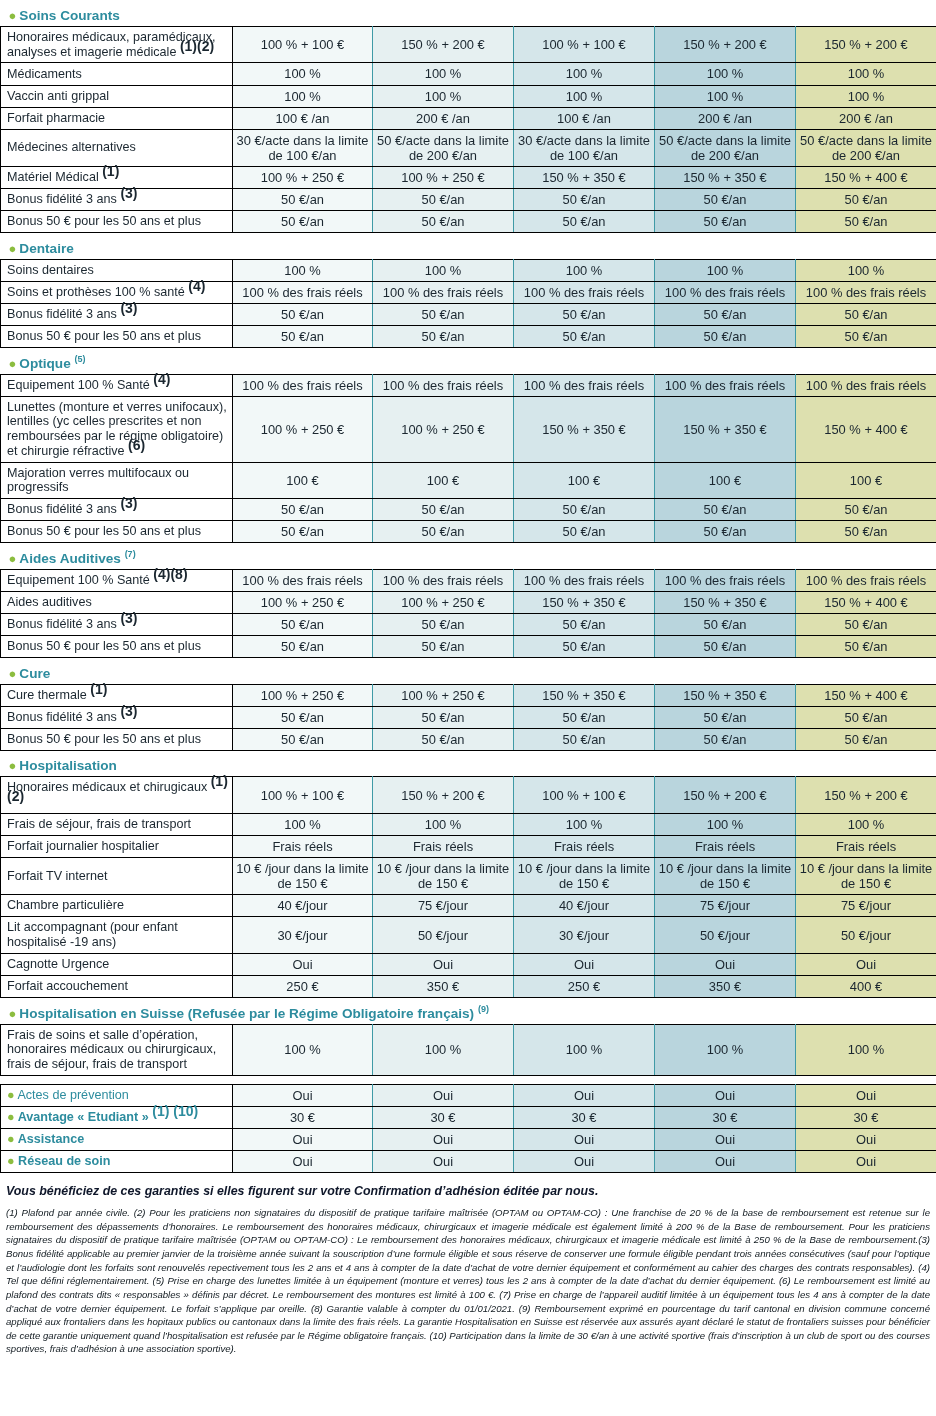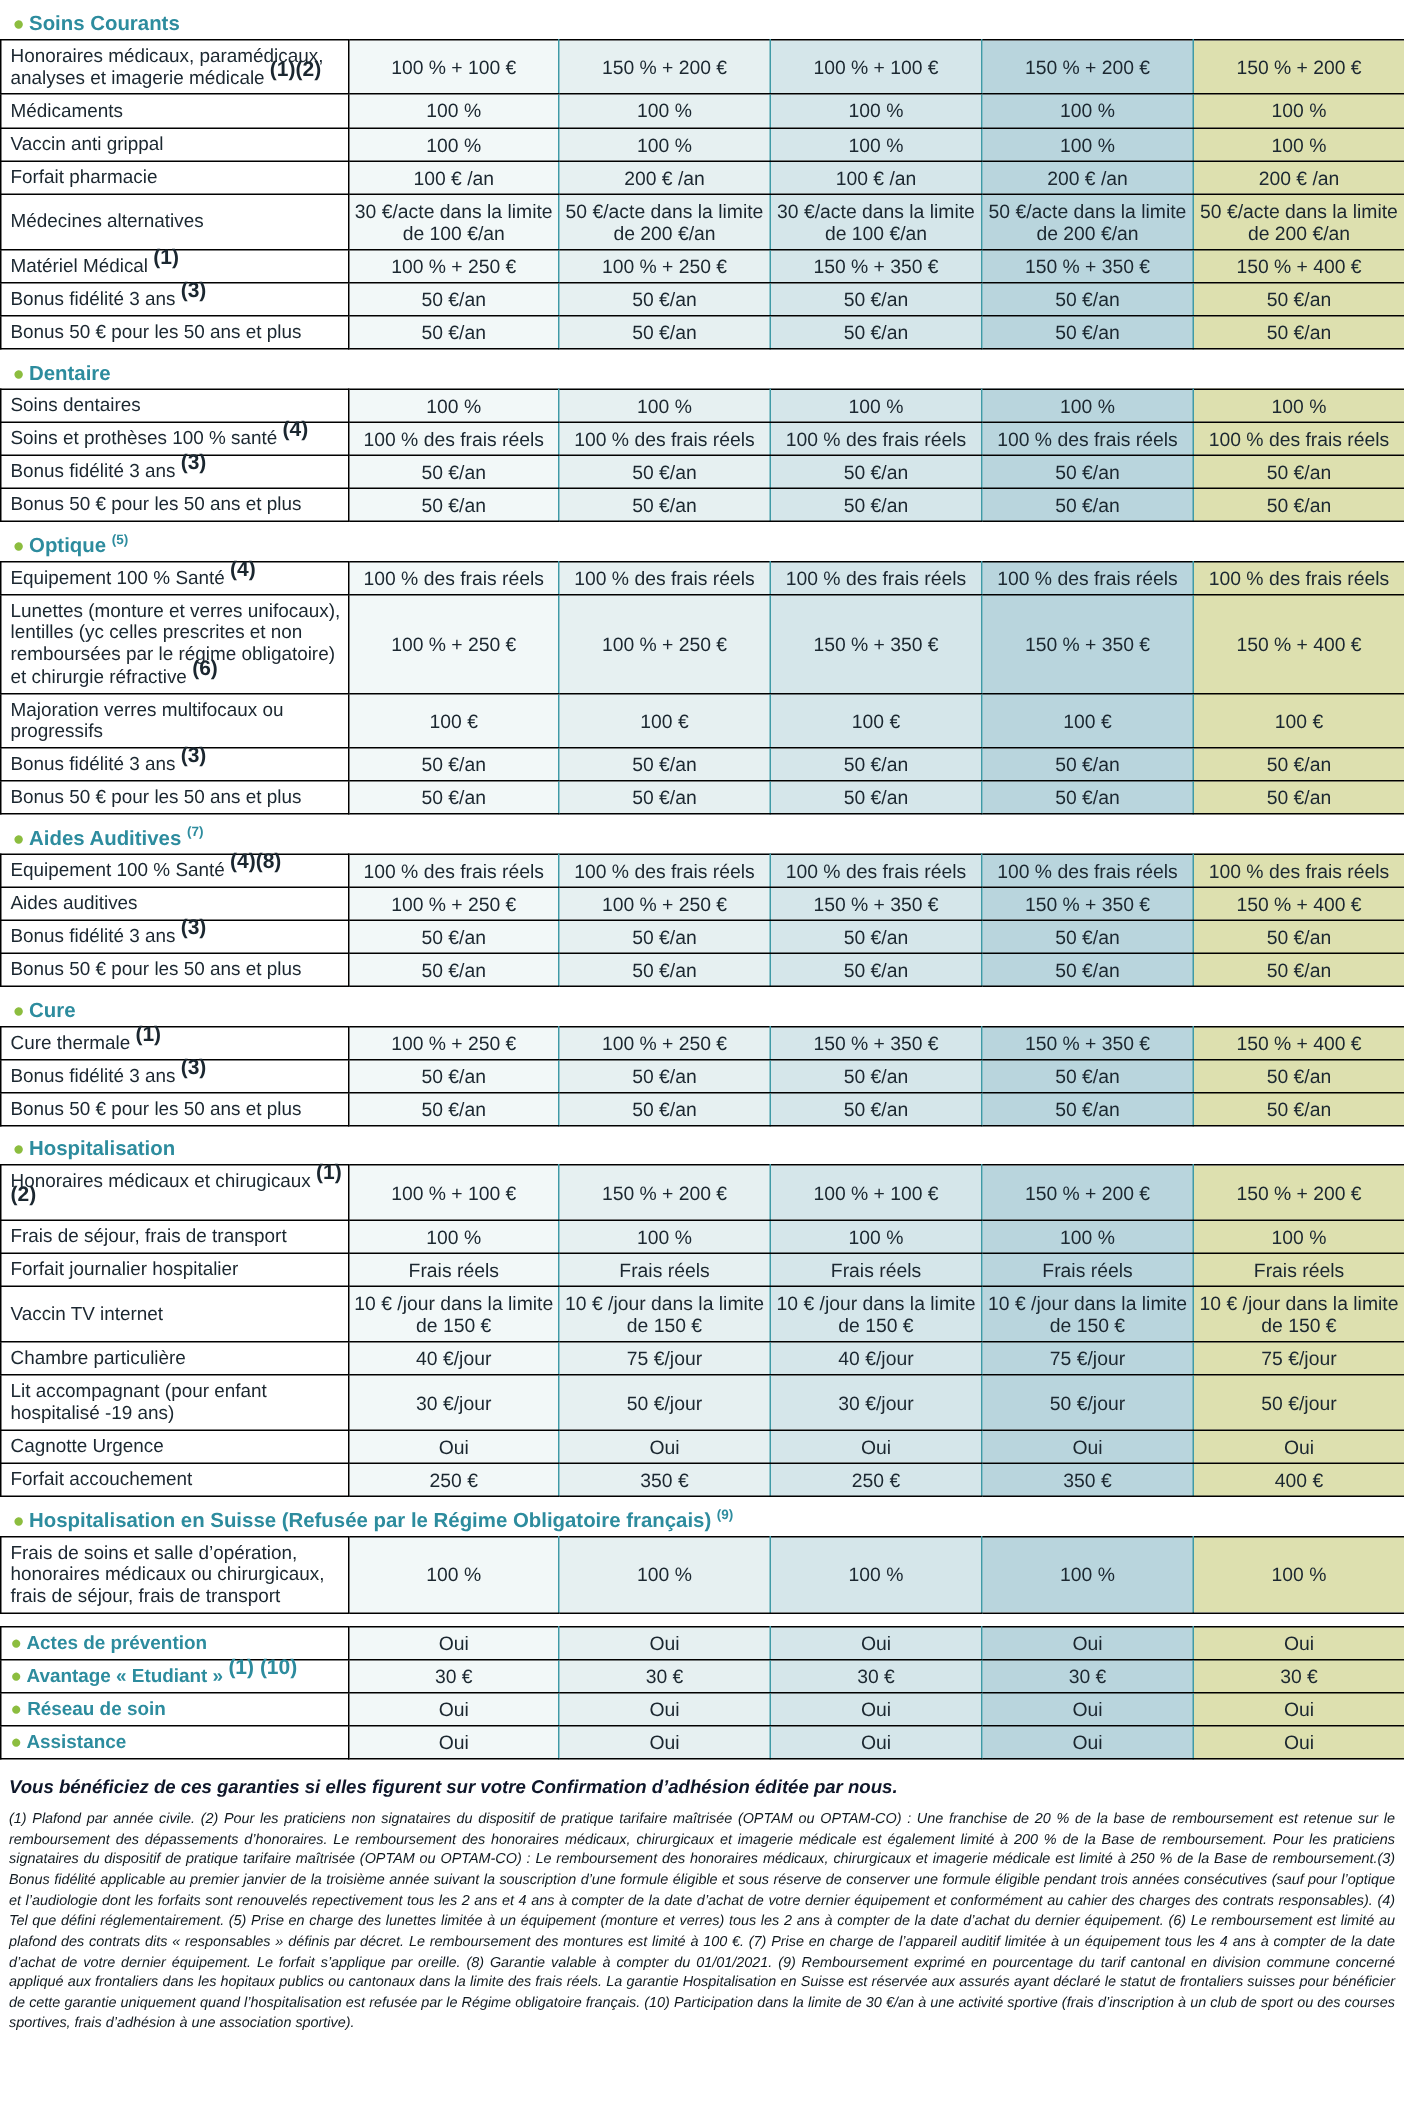--- a/index.html
+++ b/index.html
@@ -429,21 +429,21 @@
         </tr>
         <tr class="data-row">
           <td class="lbl"><span>Forfait journalier hospitalier</span></td>
           <td class="val v1">Frais réels</td>
           <td class="val v2">Frais réels</td>
           <td class="val v3">Frais réels</td>
           <td class="val v4">Frais réels</td>
           <td class="val v5">Frais réels</td>
         </tr>
         <tr class="data-row">
-          <td class="lbl"><span>Vaccin TV internet</span></td>
+          <td class="lbl"><span>Forfait TV internet</span></td>
           <td class="val v1">10 € /jour dans la limite de 150 €</td>
           <td class="val v2">10 € /jour dans la limite de 150 €</td>
           <td class="val v3">10 € /jour dans la limite de 150 €</td>
           <td class="val v4">10 € /jour dans la limite de 150 €</td>
           <td class="val v5">10 € /jour dans la limite de 150 €</td>
         </tr>
         <tr class="data-row">
           <td class="lbl"><span>Chambre particulière</span></td>
           <td class="val v1">40 €/jour</td>
           <td class="val v2">75 €/jour</td>
@@ -491,51 +491,51 @@
           <td class="val v1">100 %</td>
           <td class="val v2">100 %</td>
           <td class="val v3">100 %</td>
           <td class="val v4">100 %</td>
           <td class="val v5">100 %</td>
         </tr>
         <tr class="gap-lg">
           <td colspan="6"></td>
         </tr>
         <tr class="data-row">
-          <td class="lbl" style="color: rgb(45, 140, 158); font-weight: bold;"><span class="bullet" style="color: rgb(140, 189, 63);">● </span><span>Actes de prévention</span></td>
+          <td class="lbl" style="color: rgb(45, 140, 158); font-weight: normal;"><span class="bullet" style="color: rgb(140, 189, 63);">● </span><span>Actes de prévention</span></td>
           <td class="val v1">Oui</td>
           <td class="val v2">Oui</td>
           <td class="val v3">Oui</td>
           <td class="val v4">Oui</td>
           <td class="val v5">Oui</td>
         </tr>
         <tr class="data-row">
           <td class="lbl" style="color: rgb(45, 140, 158); font-weight: bold;"><span class="bullet" style="color: rgb(140, 189, 63);">● </span><span>Avantage « Etudiant » <sup>(1) (10)</sup></span></td>
           <td class="val v1">30 €</td>
           <td class="val v2">30 €</td>
           <td class="val v3">30 €</td>
           <td class="val v4">30 €</td>
           <td class="val v5">30 €</td>
         </tr>
         <tr class="data-row">
+          <td class="lbl" style="color: rgb(45, 140, 158); font-weight: bold;"><span class="bullet" style="color: rgb(140, 189, 63);">● </span><span>Assistance</span></td>
+          <td class="val v1">Oui</td>
+          <td class="val v2">Oui</td>
+          <td class="val v3">Oui</td>
+          <td class="val v4">Oui</td>
+          <td class="val v5">Oui</td>
+        </tr>
+        <tr class="data-row">
           <td class="lbl" style="color: rgb(45, 140, 158); font-weight: bold;"><span class="bullet" style="color: rgb(140, 189, 63);">● </span><span>Réseau de soin</span></td>
           <td class="val v1">Oui</td>
           <td class="val v2">Oui</td>
           <td class="val v3">Oui</td>
           <td class="val v4">Oui</td>
           <td class="val v5">Oui</td>
         </tr>
-        <tr class="data-row">
-          <td class="lbl" style="color: rgb(45, 140, 158); font-weight: bold;"><span class="bullet" style="color: rgb(140, 189, 63);">● </span><span>Assistance</span></td>
-          <td class="val v1">Oui</td>
-          <td class="val v2">Oui</td>
-          <td class="val v3">Oui</td>
-          <td class="val v4">Oui</td>
-          <td class="val v5">Oui</td>
-        </tr>
       </tbody>
   </table>
 
   <div class="footer">
     <div class="lead">Vous bénéficiez de ces garanties si elles figurent sur votre Confirmation d’adhésion éditée par nous.</div>
     <div class="notes">(1) Plafond par année civile. (2) Pour les praticiens non signataires du dispositif de pratique tarifaire maîtrisée (OPTAM ou OPTAM-CO) : Une franchise de 20 % de la base de remboursement est retenue sur le remboursement des dépassements d’honoraires. Le remboursement des honoraires médicaux, chirurgicaux et imagerie médicale est également limité à 200 % de la Base de remboursement. Pour les praticiens signataires du dispositif de pratique tarifaire maîtrisée (OPTAM ou OPTAM-CO) : Le remboursement des honoraires médicaux, chirurgicaux et imagerie médicale est limité à 250 % de la Base de remboursement.(3) Bonus fidélité applicable au premier janvier de la troisième année suivant la souscription d’une formule éligible et sous réserve de conserver une formule éligible pendant trois années consécutives (sauf pour l’optique et l’audiologie dont les forfaits sont renouvelés repectivement tous les 2 ans et 4 ans à compter de la date d’achat de votre dernier équipement et conformément au cahier des charges des contrats responsables). (4) Tel que défini réglementairement. (5) Prise en charge des lunettes limitée à un équipement (monture et verres) tous les 2 ans à compter de la date d’achat du dernier équipement. (6) Le remboursement est limité au plafond des contrats dits « responsables » définis par décret. Le remboursement des montures est limité à 100 €. (7) Prise en charge de l’appareil auditif limitée à un équipement tous les 4 ans à compter de la date d’achat de votre dernier équipement. Le forfait s’applique par oreille. (8) Garantie valable à compter du 01/01/2021. (9) Remboursement exprimé en pourcentage du tarif cantonal en division commune concerné appliqué aux frontaliers dans les hopitaux publics ou cantonaux dans la limite des frais réels. La garantie Hospitalisation en Suisse est réservée aux assurés ayant déclaré le statut de frontaliers suisses pour bénéficier de cette garantie uniquement quand l’hospitalisation est refusée par le Régime obligatoire français. (10) Participation dans la limite de 30 €/an à une activité sportive (frais d’inscription à un club de sport ou des courses sportives, frais d’adhésion à une association sportive).</div>
   </div>
 </div>
 
 </body></html>

